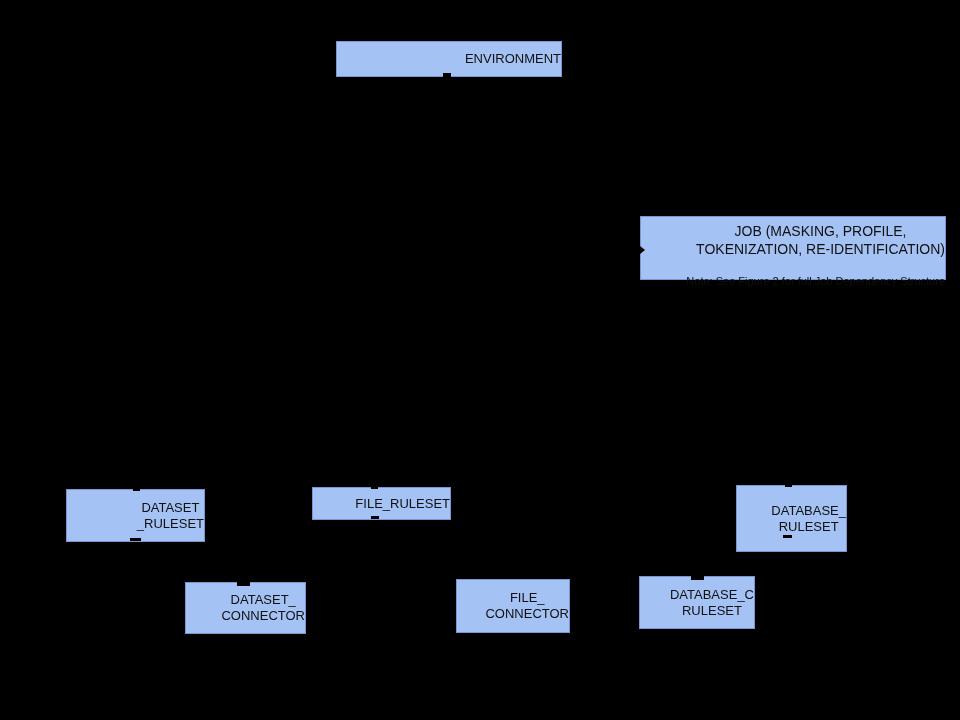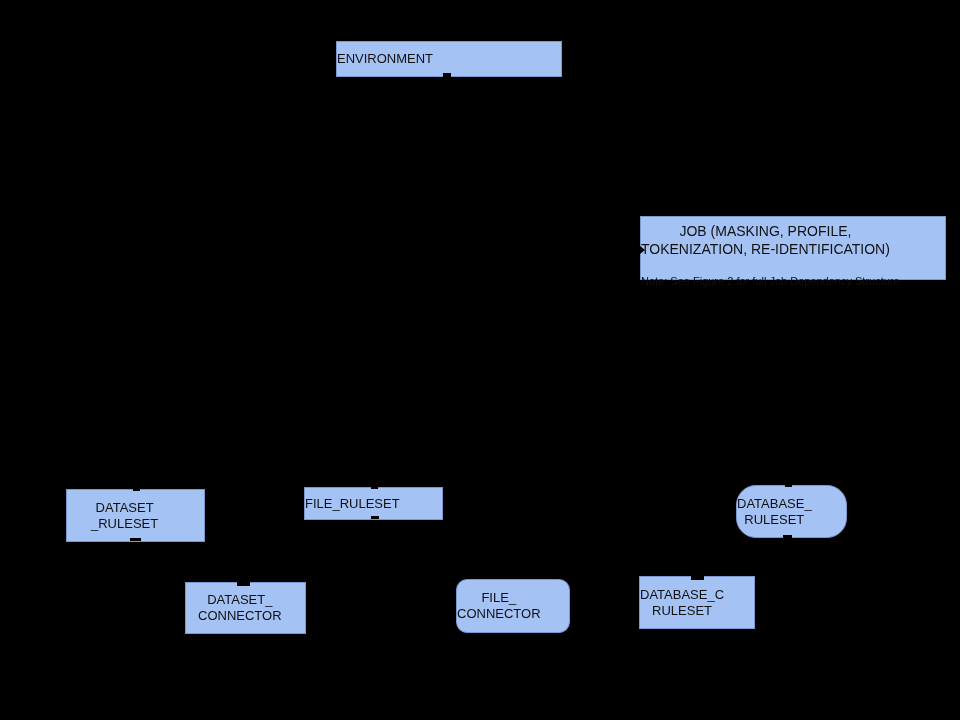--- a/index.html
+++ b/index.html
@@ -15,21 +15,21 @@
     overflow: hidden;
     font-family: "Liberation Sans", "DejaVu Sans", sans-serif;
   }
   .node {
     position: absolute;
     background: #a4c2f4;
     border: 1px solid #7b97d1;
     box-sizing: border-box;
     display: flex;
     flex-direction: column;
-    align-items: flex-start;
+    align-items: flex-end;
     justify-content: center;
     text-align: center;
     color: #111111;
   }
   .node-label {
     font-size: 13px;
     line-height: 16px;
     white-space: pre-line;
     color: #111111;
   }
@@ -57,24 +57,24 @@
     height: 0;
     border-top: 4px solid transparent;
     border-bottom: 4px solid transparent;
     border-left: 5px solid #000000;
   }
 
   
   #n-environment        { left: 336px; top: 41px;  width: 226px; height: 36px; }
   #n-job                { left: 640px; top: 216px; width: 306px; height: 64px; }
   #n-dataset-ruleset    { left: 66px;  top: 489px; width: 139px; height: 53px; padding-left: 24px; }
-  #n-file-ruleset       { left: 304px; top: 487px; width: 139px; height: 33px; }
-  #n-database-ruleset   { left: 736px; top: 485px; width: 111px; height: 53px; border-radius: 20px; }
+  #n-file-ruleset       { left: 312px; top: 487px; width: 139px; height: 33px; }
+  #n-database-ruleset   { left: 736px; top: 485px; width: 111px; height: 67px; }
   #n-dataset-connector  { left: 185px; top: 582px; width: 121px; height: 52px; padding-left: 12px; }
-  #n-file-connector     { left: 456px; top: 579px; width: 114px; height: 54px; border-radius: 11px; }
+  #n-file-connector     { left: 456px; top: 579px; width: 114px; height: 54px; }
   #n-database-connector { left: 639px; top: 576px; width: 116px; height: 53px; }
 </style>
 </head>
 <body>
 
 <div class="canvas">
 
   <div id="n-environment" class="node">
     <span class="node-label">ENVIRONMENT</span>
   </div>

